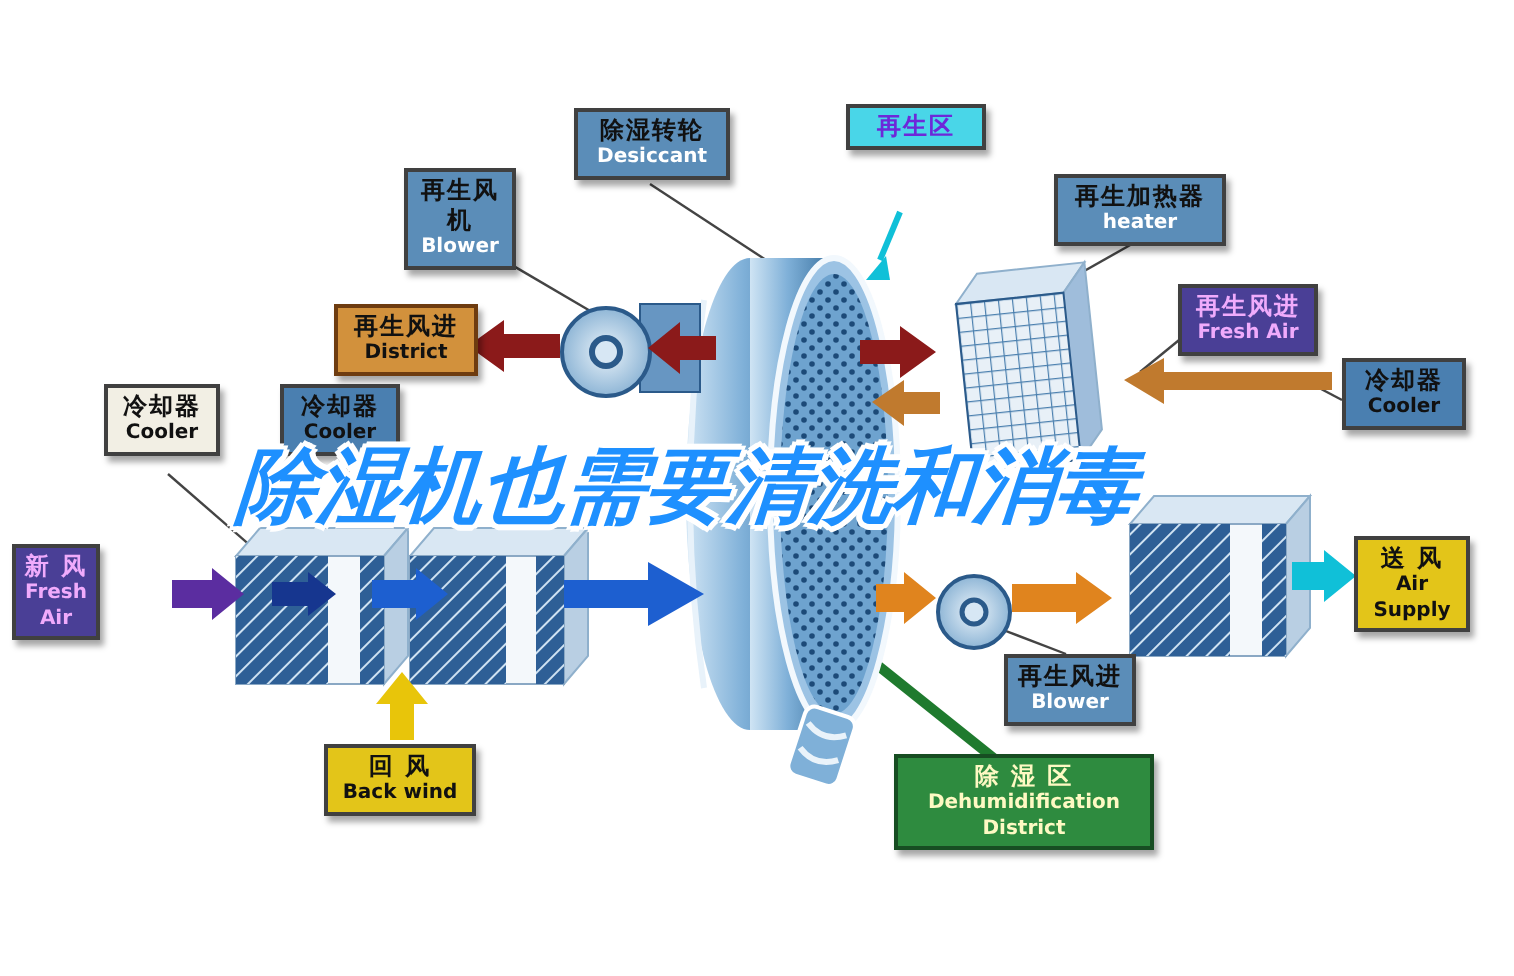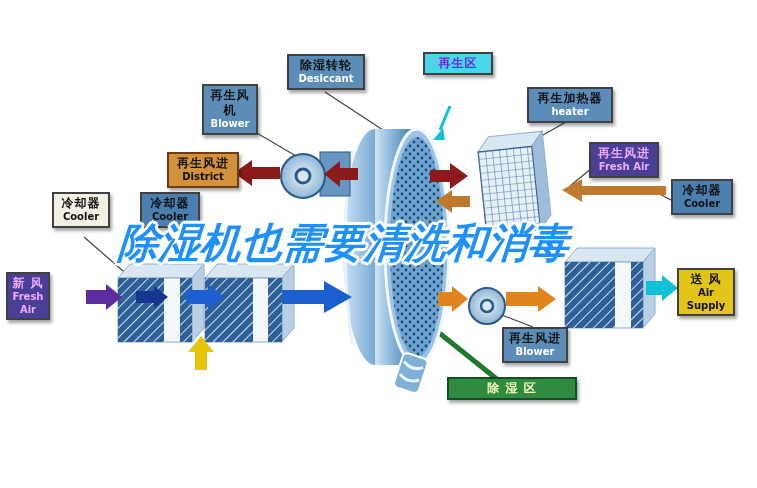--- a/index.html
+++ b/index.html
@@ -177,20 +177,24 @@
   <div class="label orangebx" style="left:167px;top:152px;width:72px">
     <span class="zh">再生风进</span>
     <span class="en">District</span>
   </div>
 
   <div class="label blue2" style="left:140px;top:192px;width:60px">
     <span class="zh">冷却器</span>
     <span class="en">Cooler</span>
   </div>
 
+  <div class="label yellowbx" style="left:162px;top:372px;width:76px">
+    <span class="zh">回 风</span>
+    <span class="en">Back wind</span>
+  </div>
 
   <div class="label steel" style="left:287px;top:54px;width:78px">
     <span class="zh">除湿转轮</span>
     <span class="en">Desiccant</span>
   </div>
 
   <div class="label cyanbx" style="left:423px;top:52px;width:70px">
     <span class="zh">再生区</span>
   </div>
 
@@ -214,17 +218,18 @@
     <span class="en">Air Supply</span>
   </div>
 
   <div class="label steel" style="left:502px;top:327px;width:66px">
     <span class="zh">再生风进</span>
     <span class="en">Blower</span>
   </div>
 
   <div class="label greenbx" style="left:447px;top:377px;width:130px">
     <span class="zh">除 湿 区</span>
+    <span class="en">Dehumidification District</span>
   </div>
 
   <div id="watermark">除湿机也需要清洗和消毒</div>
 
 </div>
 
 </body></html>

